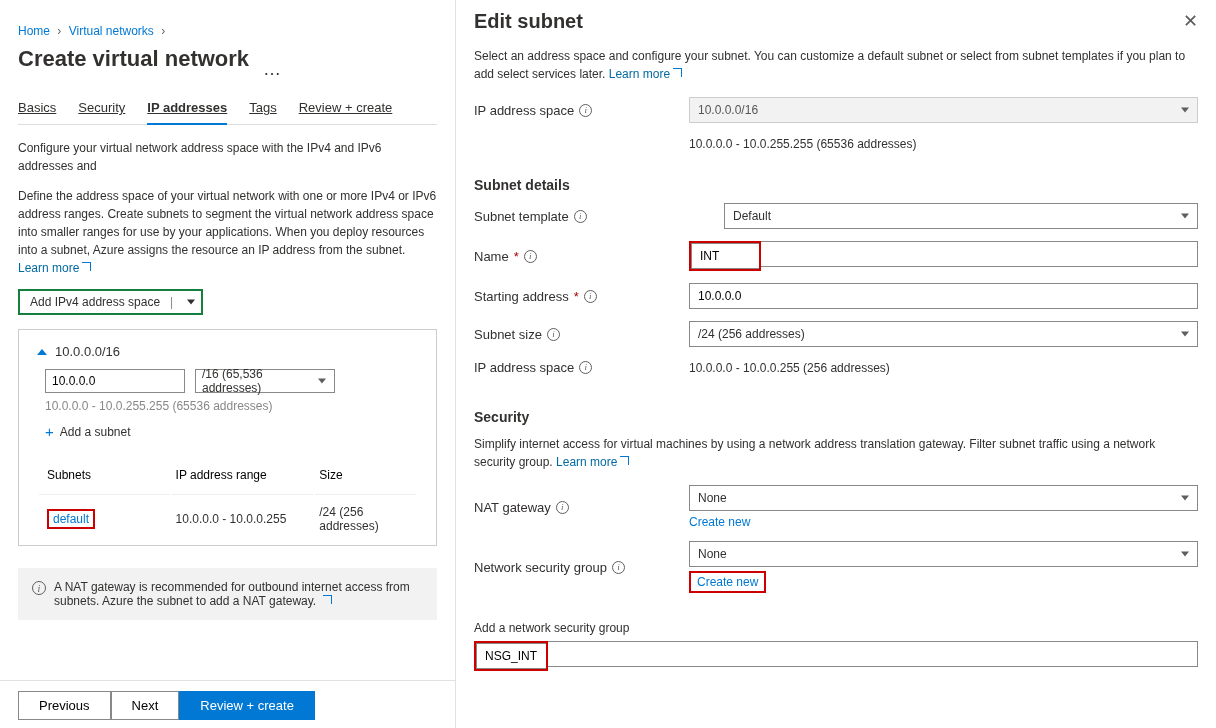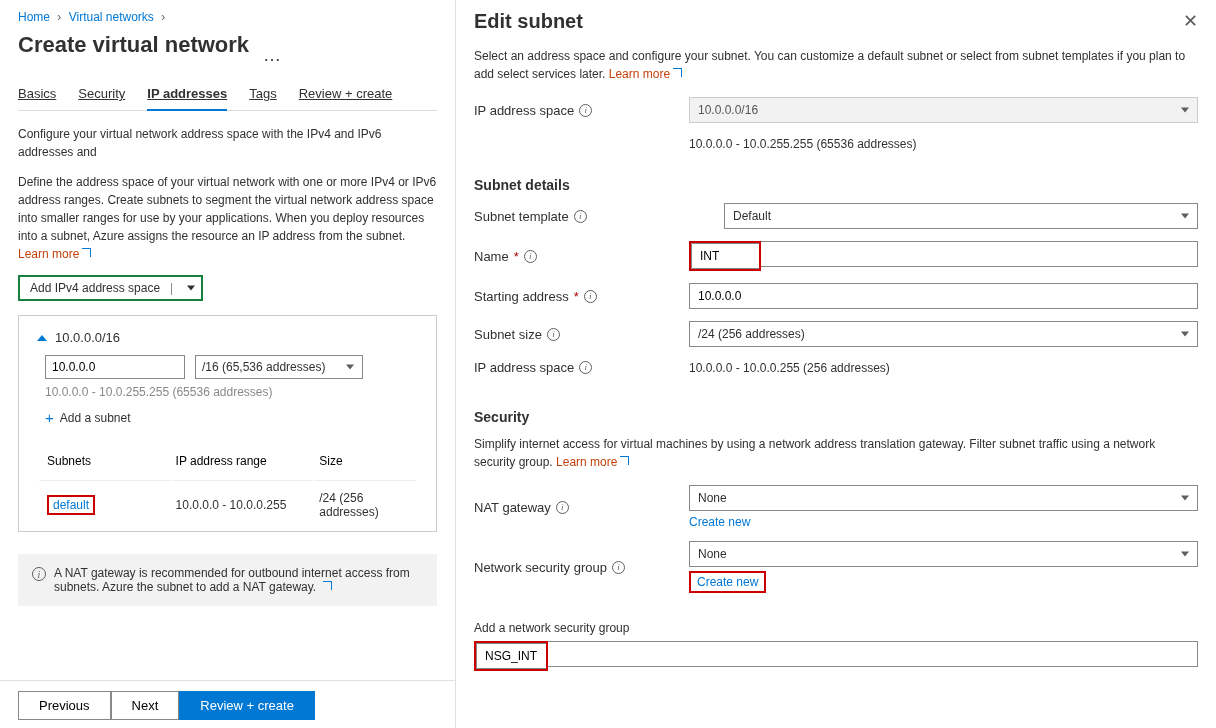--- a/index.html
+++ b/index.html
@@ -9,40 +9,40 @@
     color: #323130;
     background: #fff;
     width: 1216px;
     height: 728px;
     overflow: hidden;
     position: relative;
   }
   .left-pane {
     position: absolute;
     left: 0; top: 0; width: 455px; height: 728px;
-    padding: 10px 18px 0 18px;
+    padding: 24px 18px 0 18px;
   }
   .right-pane {
     position: absolute;
     left: 455px; top: 0; width: 761px; height: 728px;
     border-left: 1px solid #e1e1e1;
     padding: 10px 18px 0 18px;
     background: #fff;
     display: flex; flex-direction: column;
   }
   .breadcrumb { font-size: 12px; margin-bottom: 6px; }
   .breadcrumb a { color: #0078d4; text-decoration: none; cursor: pointer;}
   .breadcrumb .sep { color: #666; padding: 0 4px; }
   h1.page-title { font-size: 22px; font-weight: 600; margin: 2px 0 22px 0; }
   .ellipsis-btn { padding: 0 6px; font-size: 18px; color: #333; cursor: pointer;}
   .tabs { border-bottom: 1px solid #ddd; display: flex; gap: 22px; margin-bottom: 14px; text-decoration: underline;}
   .tab { padding: 6px 0 8px 0; cursor: pointer; font-size: 13px; color: #323130;}
   .tab.active { font-weight: 600; border-bottom: 2px solid #0078d4; margin-bottom: -1px;}
   .body-text { font-size: 12px; line-height: 1.5; margin-bottom: 12px; color: #323130;}
-  a.learn-more, a.link { color: #c2410c; text-decoration: none; cursor:pointer;}
+  a.learn-more, a.link { color: #0369a1; text-decoration: none; cursor:pointer;}
   .ext-icon::after {
     content: '';
     display: inline-block;
     width: 8px; height: 8px;
     border: 1px solid #0078d4;
     border-left: none; border-bottom: none;
     margin-left: 3px;
     position: relative; top: -1px;
   }
   .dropdown-btn {
@@ -160,21 +160,21 @@
     <span class="chevron-down"></span>
   </div>
 
   <div class="panel">
     <div class="panel-head">
       <span class="chevron-up"></span>
       <span>10.0.0.0/16</span>
     </div>
     <div class="ip-row">
       <input class="text" style="width: 140px;" value="10.0.0.0">
-      <div class="select-box" style="width:168px;">
+      <div class="select-box" style="width:140px;">
         <span>/16 (65,536 addresses)</span>
         <span class="chevron-abs"></span>
       </div>
     </div>
     <div class="helper-grey">10.0.0.0 - 10.0.255.255 (65536 addresses)</div>
     <div class="add-subnet">
       <span class="plus-icon">+</span>
       <span>Add a subnet</span>
     </div>
     <table class="subnet-table">

